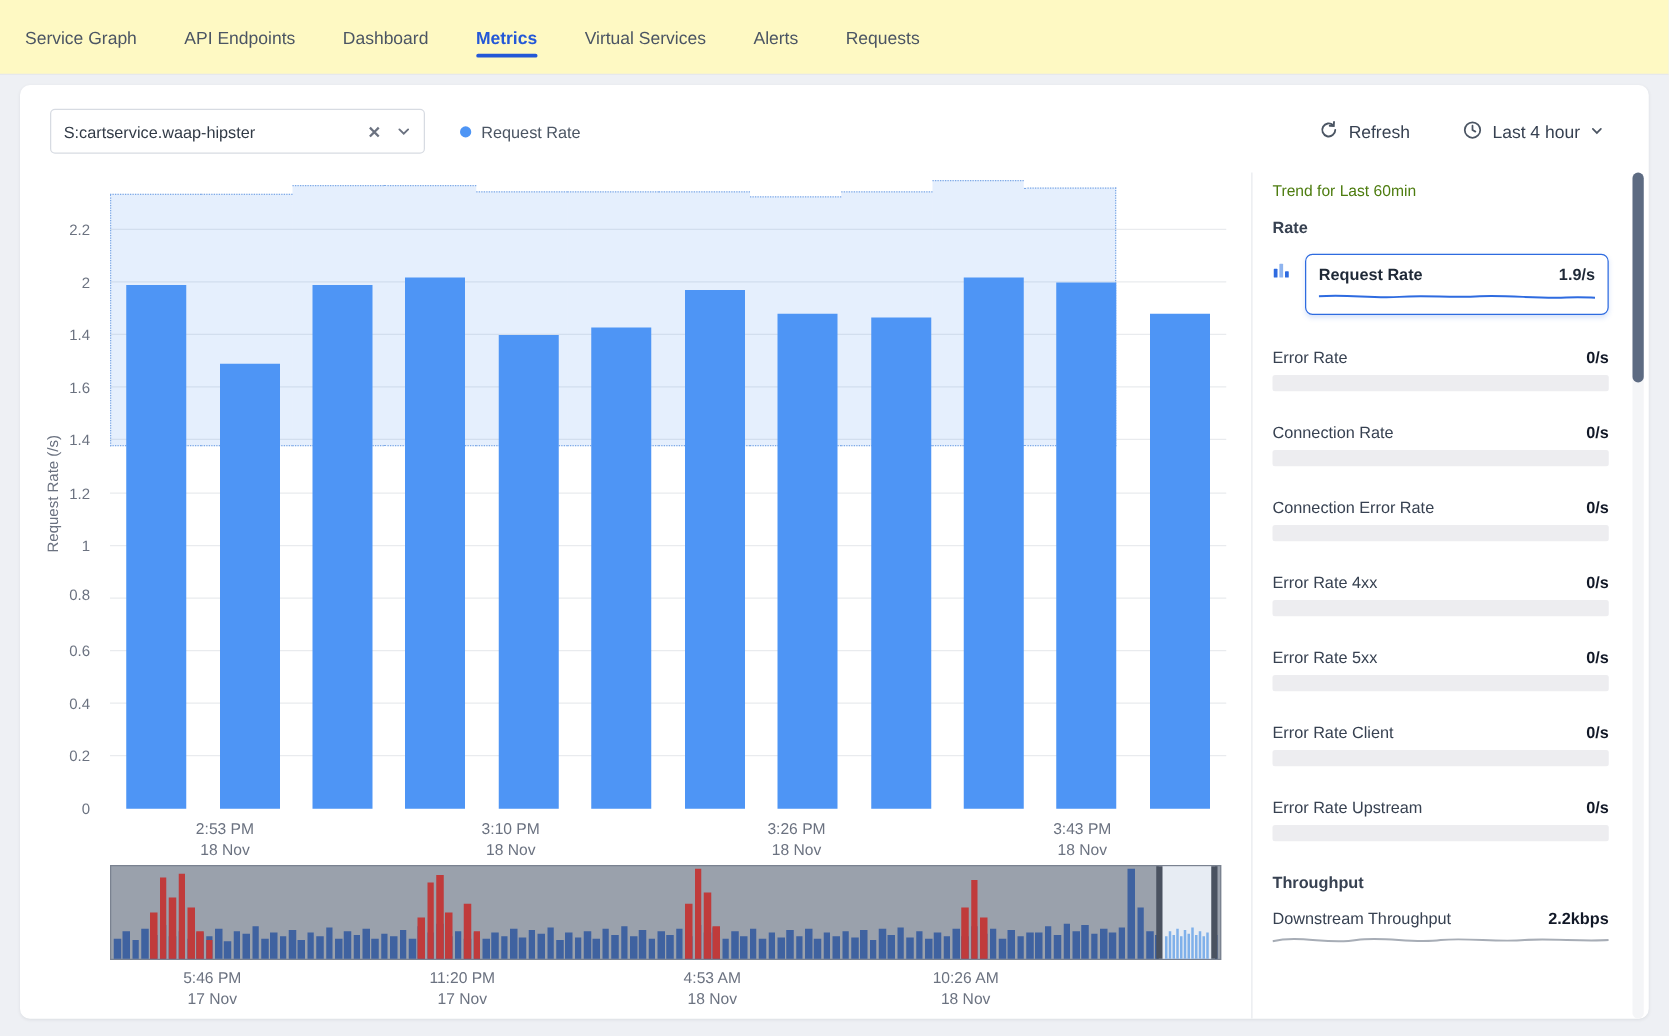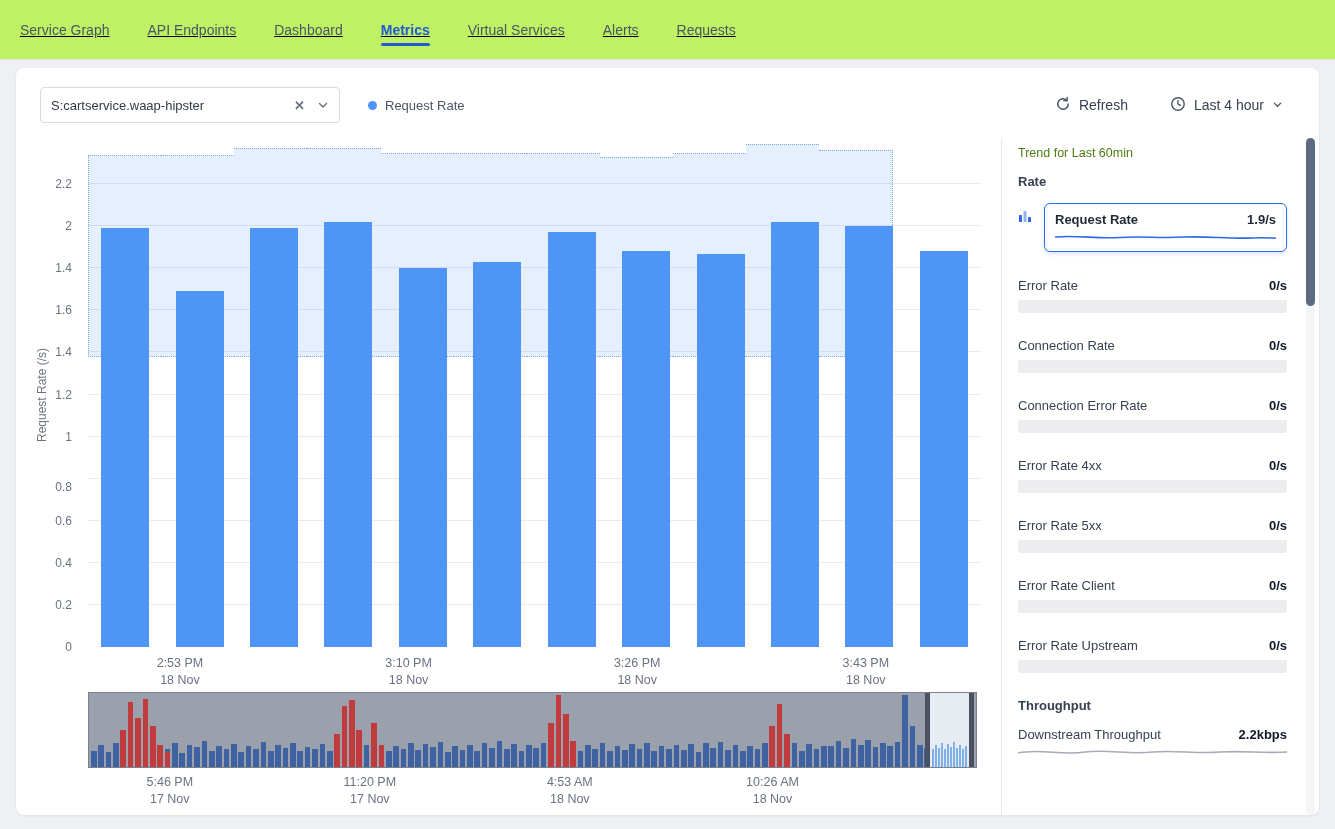--- a/index.html
+++ b/index.html
@@ -1,21 +1,21 @@
 <!DOCTYPE html>
 <html><head>
 <meta charset="utf-8">
 <style>
   * { margin:0; padding:0; box-sizing:border-box; }
   html,body { width:1335px; height:829px; overflow:hidden; background:#eef0f4;
               font-family:"Liberation Sans", sans-serif; }
 
   
-  .topnav { height:60px; background:#bef264; border-bottom:1px solid #e6e8ec;
-            display:flex; align-items:stretch; padding:0 20px; gap:38px;text-decoration:underline; }
+  .topnav { height:60px; background:#fef9c3; border-bottom:1px solid #e6e8ec;
+            display:flex; align-items:stretch; padding:0 20px; gap:38px; }
   .tab { font-size:14px; color:#4b5563; cursor:pointer; display:flex; align-items:center; position:relative; }
   .tab.active { color:#2458d7; font-weight:bold; }
   .tab.active::after { content:""; position:absolute; left:0; right:0; bottom:13px; height:3px;
                        background:#2458d7; border-radius:2px; }
 
   
   .card { position:absolute; left:16px; top:68px; width:1303px; height:747px;
           background:#fff; border-radius:8px; box-shadow:0 1px 3px rgba(16,24,40,.08); overflow:hidden; }
 
   
@@ -154,21 +154,21 @@
 
   <div class="content">
 
     <div class="chart-wrap">
       <div class="ylab-rot">Request Rate (/s)</div>
       <div class="ylabels" id="ylabels">
           <div class="ytick" style="bottom: -7px;">0</div>
           <div class="ytick" style="bottom: 35.0833px;">0.2</div>
           <div class="ytick" style="bottom: 77.1667px;">0.4</div>
           <div class="ytick" style="bottom: 119.25px;">0.6</div>
-          <div class="ytick" style="bottom: 153px;">0.8</div>
+          <div class="ytick" style="bottom: 164px;">0.8</div>
           <div class="ytick" style="bottom: 203.417px;">1</div>
           <div class="ytick" style="bottom: 245.5px;">1.2</div>
           <div class="ytick" style="bottom: 287.583px;">1.4</div>
           <div class="ytick" style="bottom: 329.667px;">1.6</div>
           <div class="ytick" style="bottom: 371.75px;">1.4</div>
           <div class="ytick" style="bottom: 413.833px;">2</div>
           <div class="ytick" style="bottom: 455.917px;">2.2</div>
         </div>
       <div class="plot" id="plot">
           <div class="gridline" style="bottom: 42.0833px;"></div>

